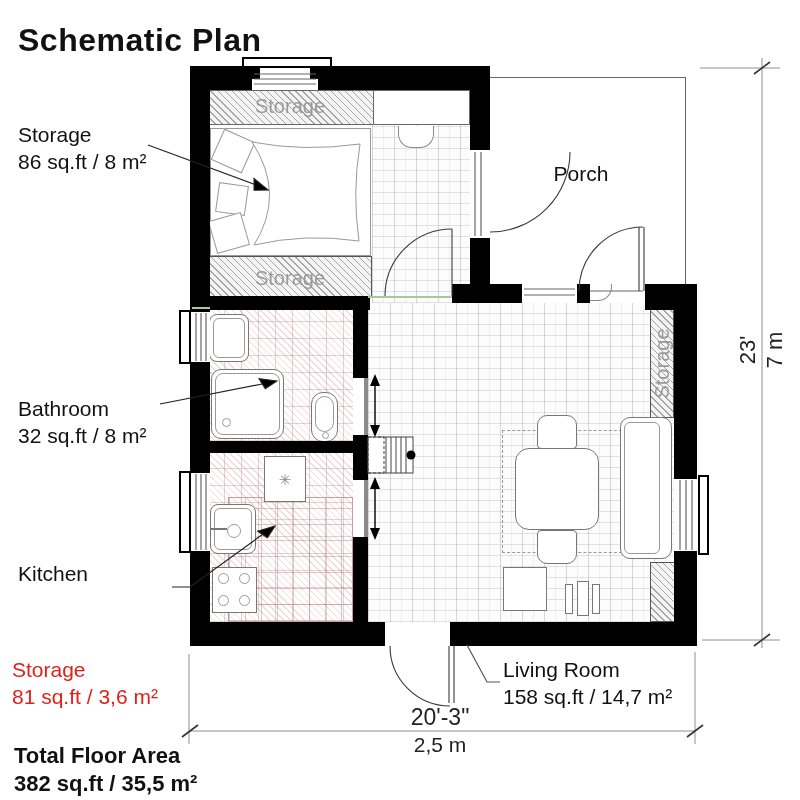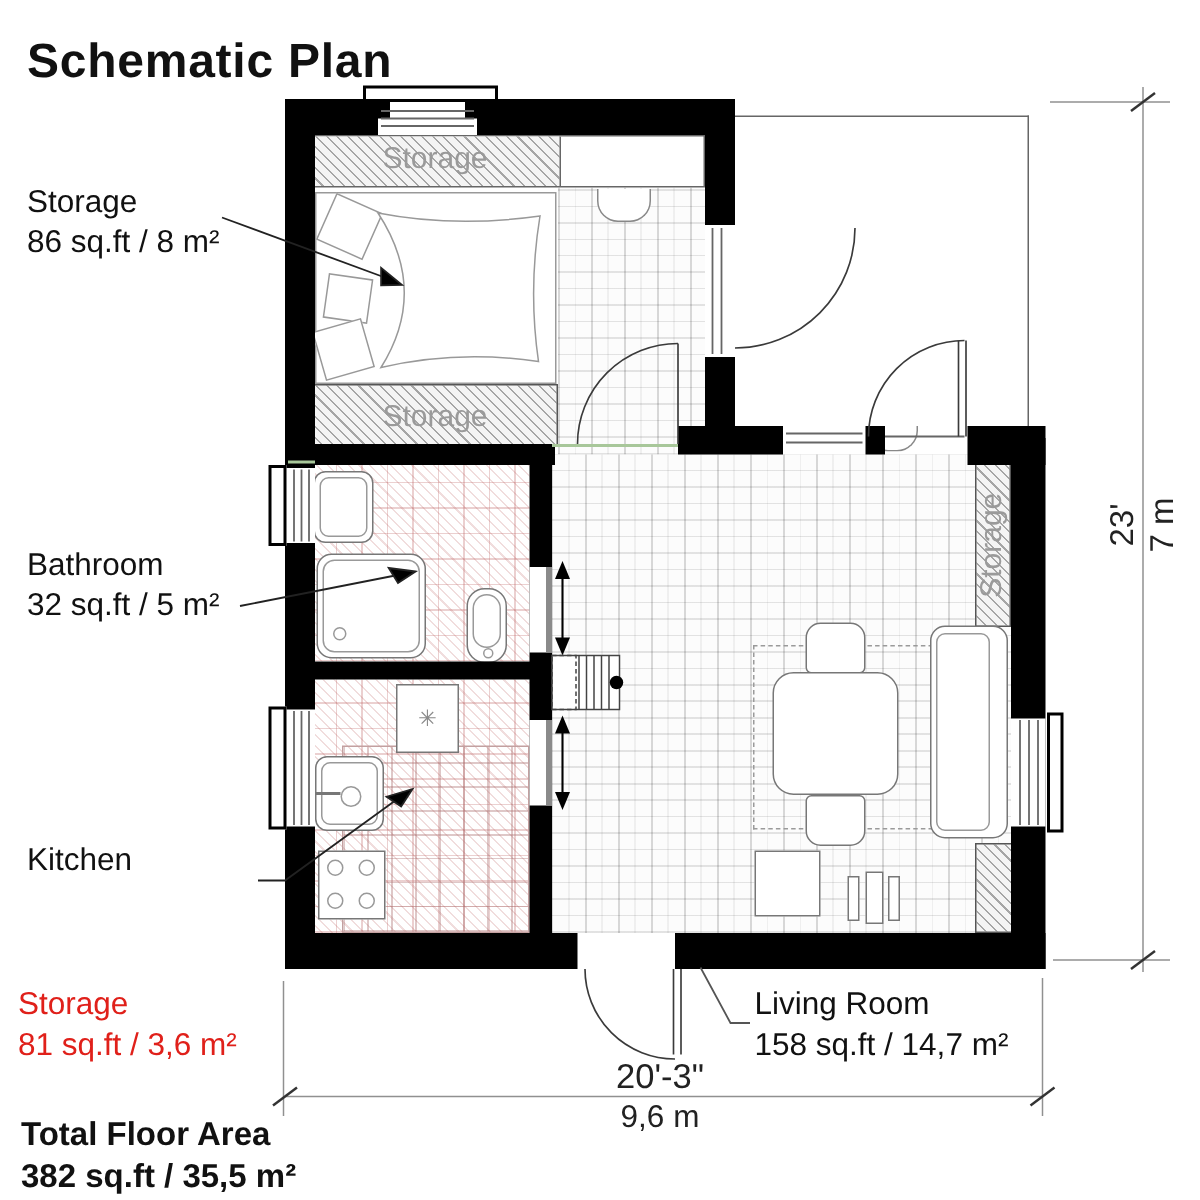--- a/index.html
+++ b/index.html
@@ -46,24 +46,25 @@
 
 <div id="stage">
 
   <div class="title">Schematic Plan</div>
 
   <div class="lbl" style="left:18px;top:121px;">
     <div>Storage</div>
     <div>86 sq.ft / 8 m²</div>
   </div>
   <div class="lbl center" style="left:495px;top:160px;width:172px;">
-  </div>
-  <div class="lbl" style="left:18px;top:363px;">
+    <div>Porch</div>
+  </div>
+  <div class="lbl" style="left:18px;top:395px;">
     <div>Bathroom</div>
-    <div>32 sq.ft / 5 m²</div>
+    <div>32 sq.ft / 8 m²</div>
   </div>
   <div class="lbl" style="left:18px;top:560px;">
     <div>Kitchen</div>
   </div>
   <div class="lbl" style="left:12px;top:656px;color:#e0201a;">
     <div>Storage</div>
     <div>81 sq.ft / 3,6 m²</div>
   </div>
   <div class="lbl" style="left:503px;top:656px;">
     <div>Living Room</div>
@@ -72,21 +73,21 @@
   <div class="total">
     <div>Total Floor Area</div>
     <div>382 sq.ft / 35,5 m²</div>
   </div>
 
   <div class="dimv">
     <div>23'</div>
     <div>7 m</div>
   </div>
   <div class="dimb1">20'-3"</div>
-  <div class="dimb2">9,6 m</div>
+  <div class="dimb2">2,5 m</div>
 
   <div class="herr" style="left:372px;top:125px;width:98px;height:178px;"></div>
   <div class="herr" style="left:368px;top:303px;width:306px;height:319px;"></div>
   <div class="pink" style="left:207px;top:310px;width:146px;height:131px;"></div>
   <div class="pink" style="left:207px;top:453px;width:146px;height:169px;"></div>
   <div class="abs" style="left:490px;top:77px;width:196px;height:215px;border-top:1px solid #666;border-right:1px solid #666;"></div>
 
   <div class="abs" style="left:208px;top:90px;width:262px;height:35px;border:1px solid #666;background:#fff;">
     <div class="hatch" style="left:0;top:0;width:165px;height:33px;border:none;border-right:1px solid #666;"></div>
   </div>

